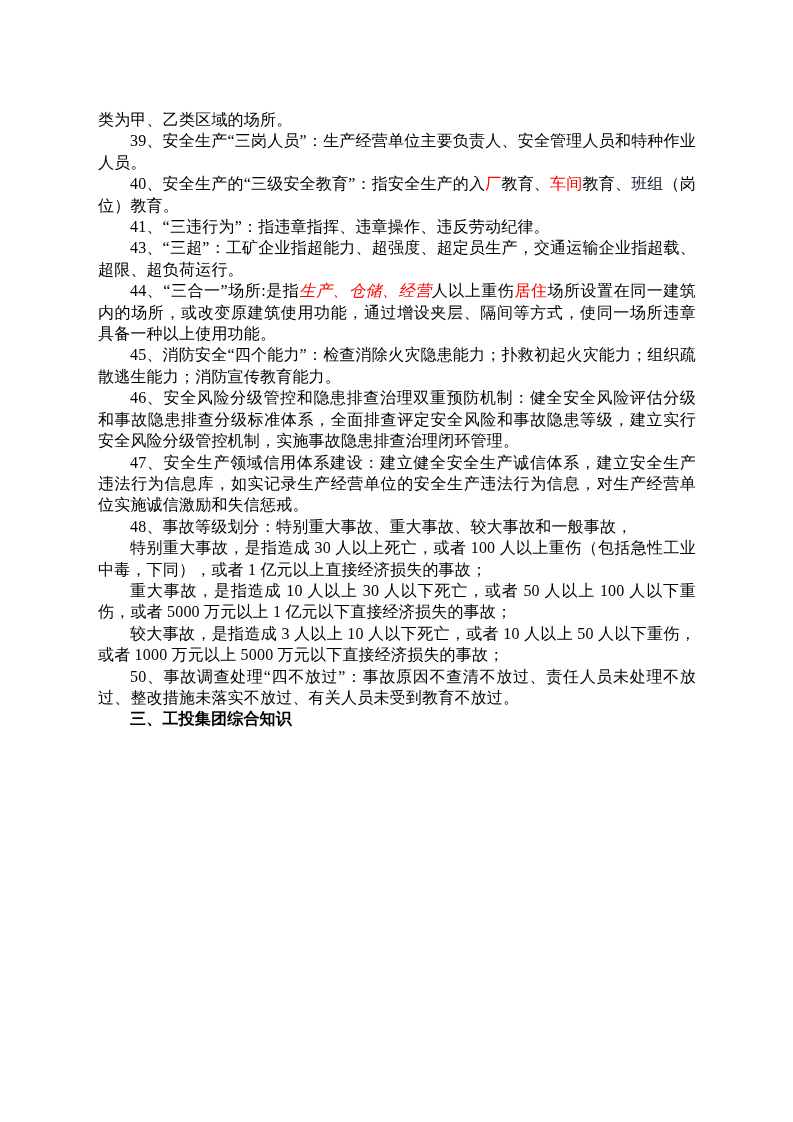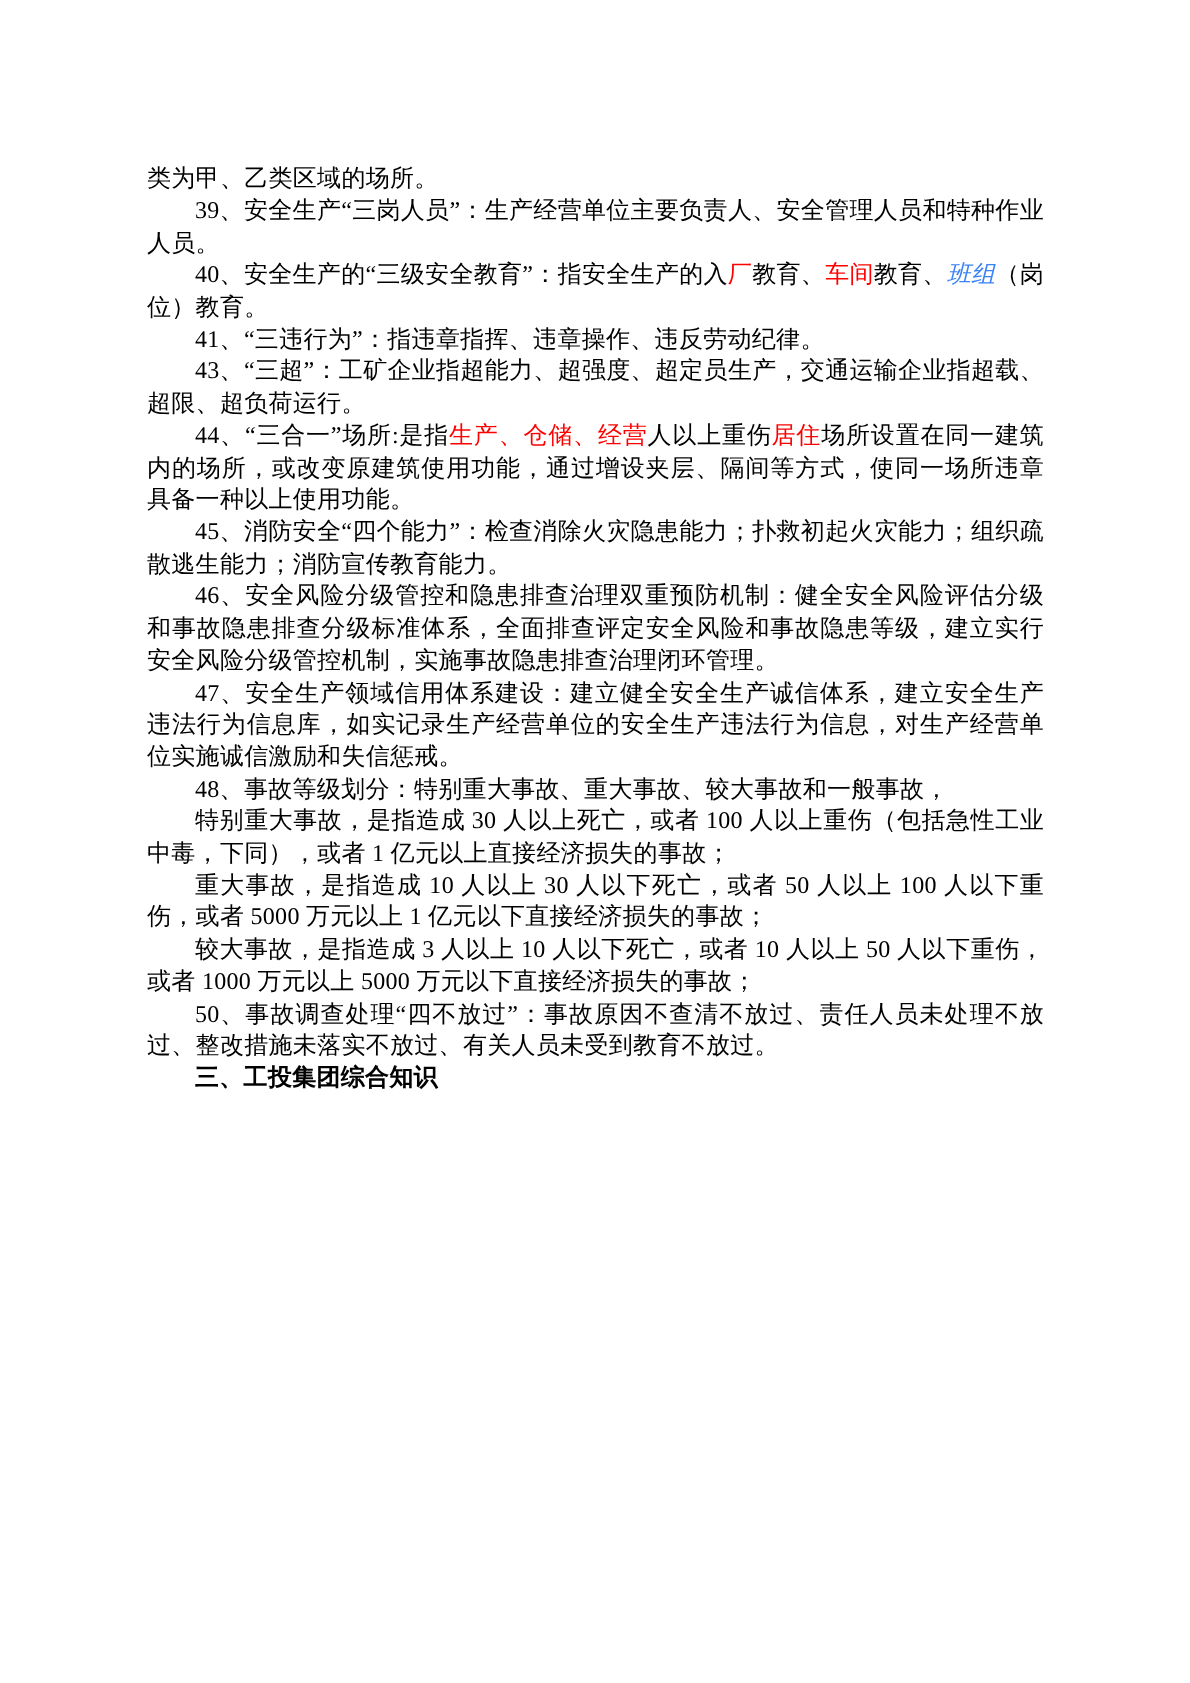--- a/index.html
+++ b/index.html
@@ -36,24 +36,24 @@
   .para.indent { text-indent: 2em; }
   .para.bold { font-weight: bold; }
 </style>
 </head>
 <body style="background: rgb(255, 255, 255);">
 
 <div class="doc-page">
   <div class="doc-content" id="doc-content">
       <p class="para"><span>类为甲、乙类区域的场所。</span></p>
       <p class="para indent"><span>39、安全生产“三岗人员”：生产经营单位主要负责人、安全管理人员和特种作业人员。</span></p>
-      <p class="para indent"><span>40、安全生产的“三级安全教育”：指安全生产的入</span><span style="color: rgb(254, 0, 0);">厂</span><span>教育、</span><span style="color: rgb(254, 0, 0);">车间</span><span>教育、</span><span style="color: #3b82f6; font-style: italic;">班组</span><span>（岗位）教育。</span></p>
+      <p class="para indent"><span>40、安全生产的“三级安全教育”：指安全生产的入</span><span style="color: rgb(254, 0, 0);">厂</span><span>教育、</span><span style="color: rgb(254, 0, 0);">车间</span><span>教育、</span><span style="color: #0f172a;">班组</span><span>（岗位）教育。</span></p>
       <p class="para indent"><span>41、“三违行为”：指违章指挥、违章操作、违反劳动纪律。</span></p>
       <p class="para indent"><span>43、“三超”：工矿企业指超能力、超强度、超定员生产，交通运输企业指超载、超限、超负荷运行。</span></p>
-      <p class="para indent"><span>44、“三合一”场所:是指</span><span style="color: rgb(254, 0, 0);">生产、仓储、经营</span><span>人以上重伤</span><span style="color: rgb(254, 0, 0);">居住</span><span>场所设置在同一建筑内的场所，或改变原建筑使用功能，通过增设夹层、隔间等方式，使同一场所违章具备一种以上使用功能。</span></p>
+      <p class="para indent"><span>44、“三合一”场所:是指</span><span style="color: rgb(254, 0, 0); font-style: italic;">生产、仓储、经营</span><span>人以上重伤</span><span style="color: rgb(254, 0, 0);">居住</span><span>场所设置在同一建筑内的场所，或改变原建筑使用功能，通过增设夹层、隔间等方式，使同一场所违章具备一种以上使用功能。</span></p>
       <p class="para indent"><span>45、消防安全“四个能力”：检查消除火灾隐患能力；扑救初起火灾能力；组织疏散逃生能力；消防宣传教育能力。</span></p>
       <p class="para indent"><span>46、安全风险分级管控和隐患排查治理双重预防机制：健全安全风险评估分级和事故隐患排查分级标准体系，全面排查评定安全风险和事故隐患等级，建立实行安全风险分级管控机制，实施事故隐患排查治理闭环管理。</span></p>
       <p class="para indent"><span>47、安全生产领域信用体系建设：建立健全安全生产诚信体系，建立安全生产违法行为信息库，如实记录生产经营单位的安全生产违法行为信息，对生产经营单位实施诚信激励和失信惩戒。</span></p>
       <p class="para indent"><span>48、事故等级划分：特别重大事故、重大事故、较大事故和一般事故，</span></p>
       <p class="para indent"><span>特别重大事故，是指造成 30 人以上死亡，或者 100 人以上重伤（包括急性工业中毒，下同），或者 1 亿元以上直接经济损失的事故；</span></p>
       <p class="para indent"><span>重大事故，是指造成 10 人以上 30 人以下死亡，或者 50 人以上 100 人以下重伤，或者 5000 万元以上 1 亿元以下直接经济损失的事故；</span></p>
       <p class="para indent"><span>较大事故，是指造成 3 人以上 10 人以下死亡，或者 10 人以上 50 人以下重伤，或者 1000 万元以上 5000 万元以下直接经济损失的事故；</span></p>
       <p class="para indent"><span>50、事故调查处理“四不放过”：事故原因不查清不放过、责任人员未处理不放过、整改措施未落实不放过、有关人员未受到教育不放过。</span></p>
       <p class="para indent bold"><span>三、工投集团综合知识</span></p>
     </div>

